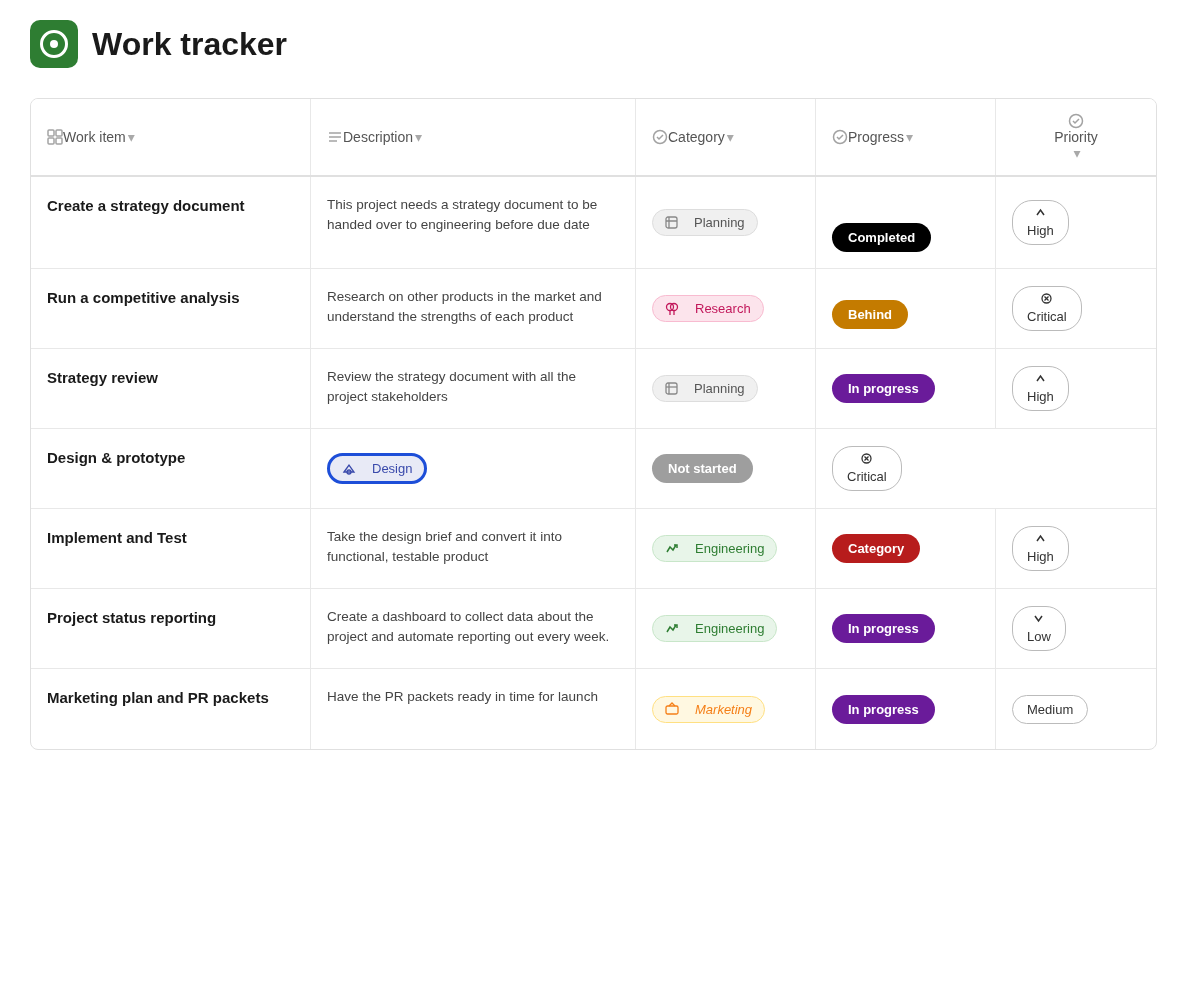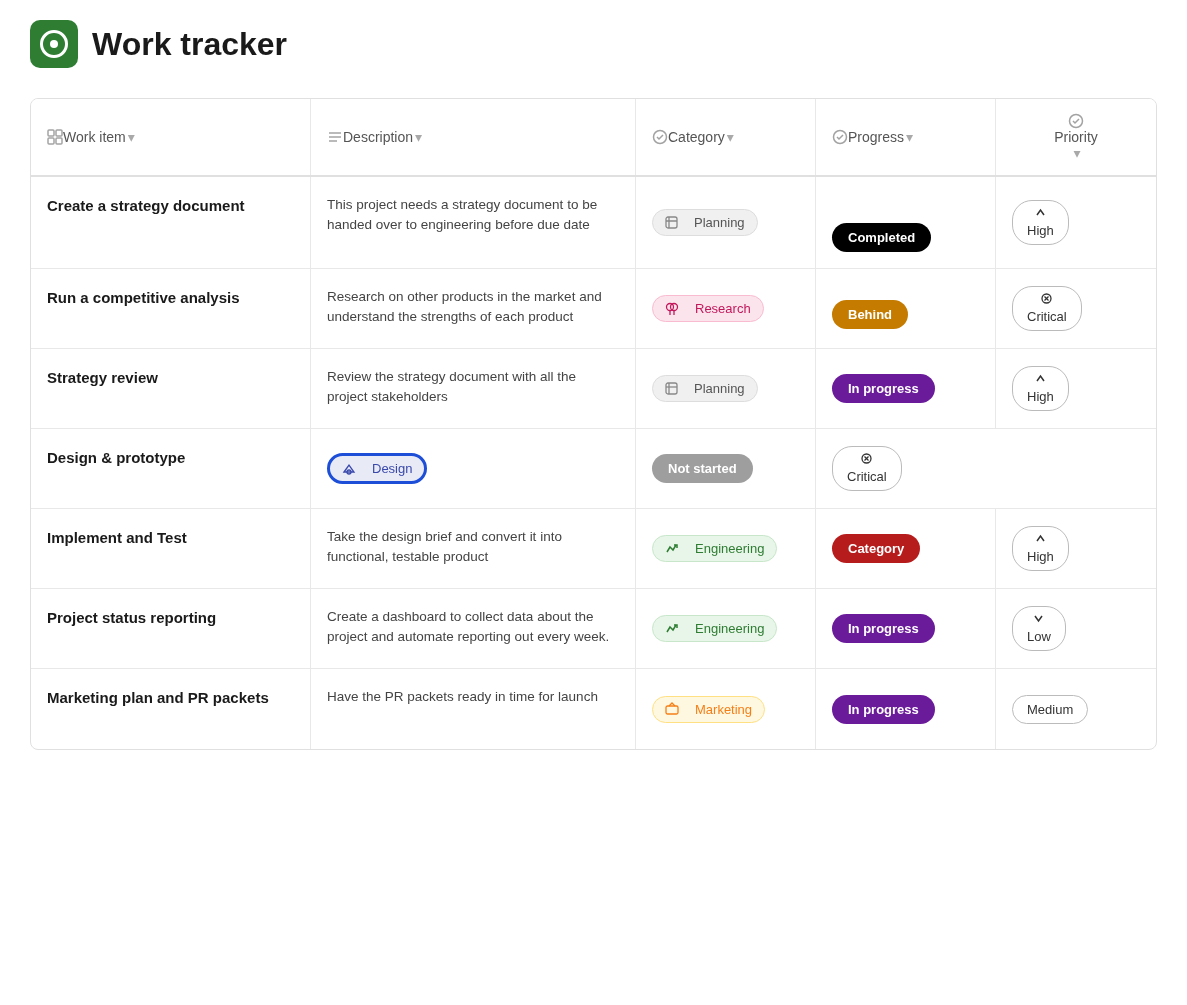--- a/index.html
+++ b/index.html
@@ -132,20 +132,21 @@
     }
     .badge-engineering {
       background: #e8f5e9;
       color: #2e7d32;
       border: 1px solid #c8e6c9;
     }
     .badge-marketing {
       background: #fff8e1;
       color: #f57f17;
       border: 1px solid #ffe082;
+      font-style: italic;
     }
 
     
     .progress-badge {
       display: inline-flex;
       align-items: center;
       padding: 7px 16px;
       border-radius: 20px;
       font-size: 13px;
       font-weight: 600;

